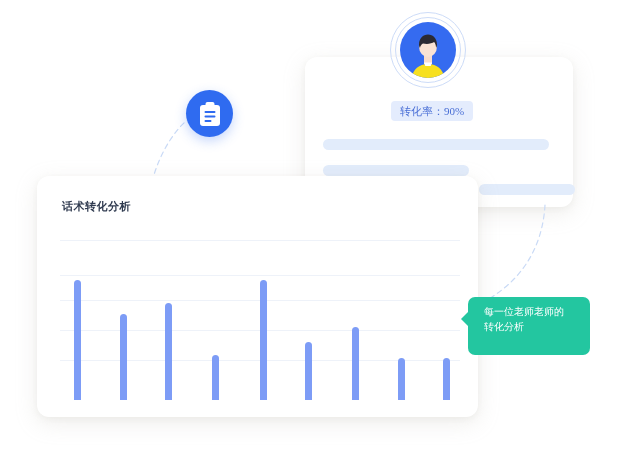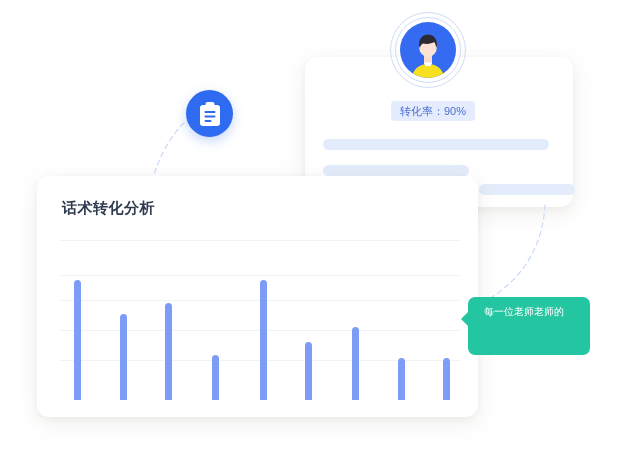--- a/index.html
+++ b/index.html
@@ -32,35 +32,35 @@
   #avatar-circle{
     position:absolute;left:10px;top:10px;width:56px;height:56px;border-radius:50%;
     background:#356bf0;overflow:hidden;
   }
   #avatar-svg{display:block;width:56px;height:56px;}
 
   
   #rate-badge{
     position:absolute;left:391px;top:101px;z-index:9;
     background:#e4ecfd;color:#4a6fd6;border-radius:4px;
-    font-size:11px;line-height:18px;padding:1px 9px;white-space:nowrap;
+    font-size:11px;line-height:18px;padding:1px 9px;white-space:nowrap;font-family:Liberation Serif, serif;
   }
 
   
   #doc-icon{
     position:absolute;left:186px;top:90px;width:47px;height:47px;border-radius:50%;
     background:#2f6bf0;z-index:8;
     box-shadow:0 4px 12px rgba(47,107,240,.28);
   }
   #doc-icon svg{display:block;margin:11px auto 0;}
 
   
   #chart-title{
     position:absolute;left:62px;top:199px;z-index:7;
-    font-size:15px;font-weight:bold;color:#2f3a4f;letter-spacing:.5px;
+    font-size:11px;font-weight:bold;color:#2f3a4f;letter-spacing:.5px;
   }
   #plot{position:absolute;left:60px;top:240px;width:400px;height:160px;z-index:7;}
   .gridline{position:absolute;left:0;width:400px;height:1px;background:#eef2f9;}
   .bar{position:absolute;bottom:0;width:7px;background:#7d9cf6;
        border-top-left-radius:4px;border-top-right-radius:4px;}
 
   
   #tooltip{
     position:absolute;left:468px;top:297px;width:122px;height:58px;z-index:10;
     background:#23c6a0;border-radius:7px;color:#ffffff;
@@ -133,15 +133,16 @@
       <div class="bar" title="5: 120" style="left: 200px; width: 7px; height: 120px; background: rgb(125, 156, 246);"></div>
       <div class="bar" title="6: 58" style="left: 245px; width: 7px; height: 58px; background: rgb(125, 156, 246);"></div>
       <div class="bar" title="7: 73" style="left: 292px; width: 7px; height: 73px; background: rgb(125, 156, 246);"></div>
       <div class="bar" title="8: 42" style="left: 338px; width: 7px; height: 42px; background: rgb(125, 156, 246);"></div>
       <div class="bar" title="9: 42" style="left: 383px; width: 7px; height: 42px; background: rgb(125, 156, 246);"></div>
     </div>
 
   <div id="tooltip">
     <div id="tooltip-arrow"></div>
     <span id="tt-l1">每一位老师老师的</span>
+    <span id="tt-l2">转化分析</span>
   </div>
 
 </div>
 
 </body></html>

